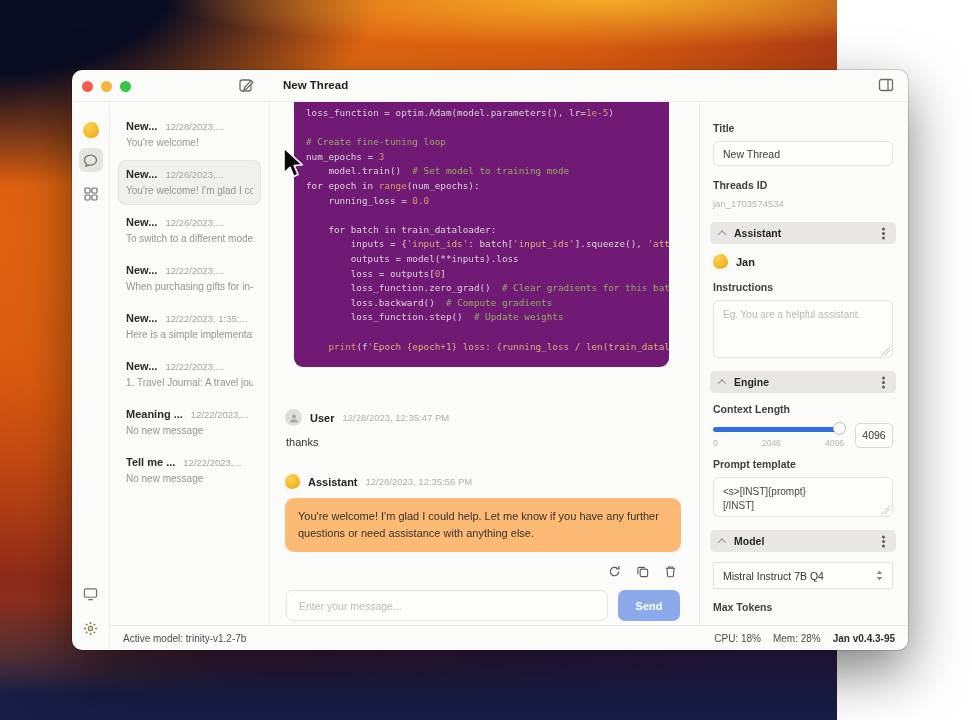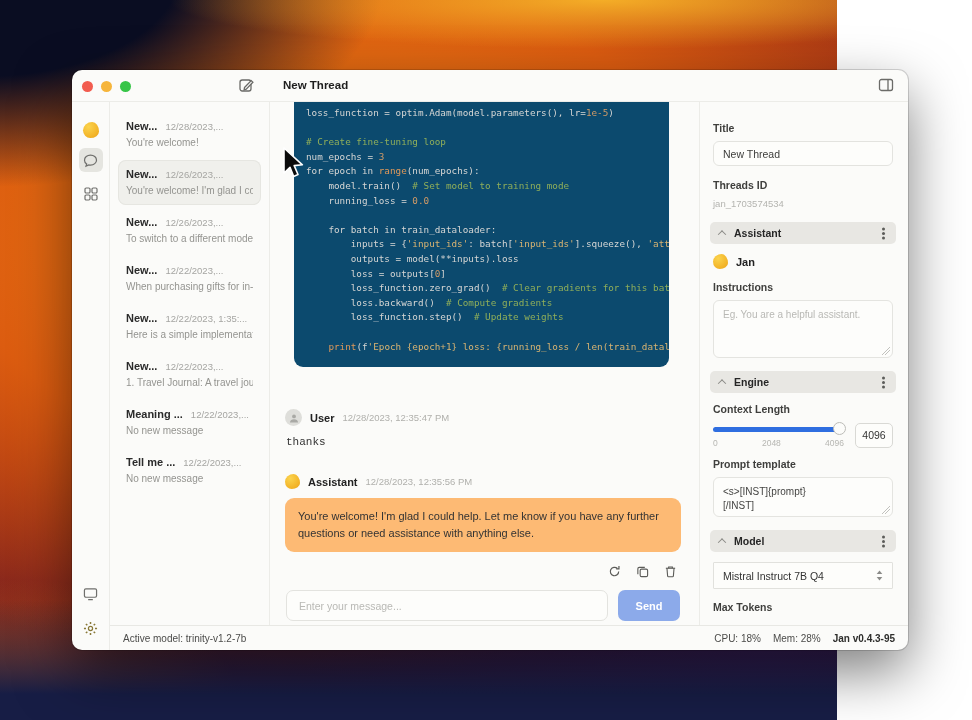--- a/index.html
+++ b/index.html
@@ -60,33 +60,33 @@
   .ti-top{ display:flex; align-items:baseline; gap:8px; white-space:nowrap; overflow:hidden; }
   .ti-title{ font-size:11px; font-weight:bold; color:#2b2b2b; flex:none;text-align:center; }
   .ti-date{ font-size:9.5px; color:#a5a5a2; overflow:hidden; text-overflow:clip; }
   .ti-preview{ margin-top:5px; font-size:10px; color:#949490; white-space:nowrap; overflow:hidden; }
 
   
   .center{ flex:1; border-right:1px solid #ecece8; display:flex; flex-direction:column; min-width:0; position:relative; }
 
   .code-block{
     margin:0 30px 0 24px; height:265px; flex:none; overflow:hidden;
-    background:#0c4a6e; border-radius:0 0 9px 9px; padding:4px 12px 8px;
+    background:#701a75; border-radius:0 0 9px 9px; padding:4px 12px 8px;
     font-family:"DejaVu Sans Mono", monospace; font-size:9.3px; line-height:14.6px;
   }
   .code-line{ white-space:pre; }
   .tok-d{ color:#d6d6d4; } .tok-c{ color:#8fae5a; } .tok-n{ color:#d19a66; }
   .tok-s{ color:#d9b472; } .tok-f{ color:#e0995a; }
 
   .chat{ flex:1; padding:42px 18px 0 15px; min-height:0; display:flex; flex-direction:column; }
   .msg-head{ display:flex; align-items:center; gap:8px; }
   .avatar-user{ width:17px; height:17px; border-radius:50%; background:#dededa; display:flex; align-items:center; justify-content:center; color:#a9a9a5; }
   .role{ font-size:11px; font-weight:bold; color:#222; }
   .timestamp{ font-size:9.5px; color:#b0b0ac; }
-  .user-text{ font-size:11px; color:#333; margin:10px 0 26px 1px;font-family:Liberation Mono, monospace; }
+  .user-text{ font-size:11px; color:#333; margin:10px 0 26px 1px; }
   .asst-bubble{
     margin:9px 0 0; background:#fdba74; border-radius:9px; padding:10px 13px;
     font-size:11px; line-height:17px; color:#333; max-width:412px;
   }
   .actions{ display:flex; justify-content:flex-end; gap:15px; padding:13px 4px 10px; color:#5b5b58; }
   .action-btn{ display:inline-flex; }
 
   .composer{ display:flex; gap:10px; padding:2px 1px 15px; margin-top:auto; align-items:center; }
   .composer input{
     flex:1; height:31px; border:1px solid #e3e3df; border-radius:7px; padding:0 12px;
@@ -291,22 +291,22 @@
               </div>
             </div>
 
           <div class="center">
 
             <div class="code-block">
                 <div class="code-line"><span class="tok-d">loss_function = optim.Adam(model.parameters(), lr=</span><span class="tok-n">1e-5</span><span class="tok-d">)</span></div>
                 <div class="code-line">&nbsp;</div>
                 <div class="code-line"><span class="tok-c"># Create fine-tuning loop</span></div>
                 <div class="code-line"><span class="tok-d">num_epochs = </span><span class="tok-n">3</span></div>
+                <div class="code-line"><span class="tok-d">    model.train()  </span><span class="tok-c"># Set model to training mode</span></div>
                 <div class="code-line"><span class="tok-d">for epoch in </span><span class="tok-f">range</span><span class="tok-d">(num_epochs):</span></div>
-                <div class="code-line"><span class="tok-d">    model.train()  </span><span class="tok-c"># Set model to training mode</span></div>
                 <div class="code-line"><span class="tok-d">    running_loss = </span><span class="tok-n">0.0</span></div>
                 <div class="code-line">&nbsp;</div>
                 <div class="code-line"><span class="tok-d">    for batch in train_dataloader:</span></div>
                 <div class="code-line"><span class="tok-d">        inputs = {</span><span class="tok-s">'input_ids'</span><span class="tok-d">: batch[</span><span class="tok-s">'input_ids'</span><span class="tok-d">].squeeze(), </span><span class="tok-s">'attenti</span></div>
                 <div class="code-line"><span class="tok-d">        outputs = model(**inputs).loss</span></div>
                 <div class="code-line"><span class="tok-d">        loss = outputs[</span><span class="tok-n">0</span><span class="tok-d">]</span></div>
                 <div class="code-line"><span class="tok-d">        loss_function.zero_grad()  </span><span class="tok-c"># Clear gradients for this batch</span></div>
                 <div class="code-line"><span class="tok-d">        loss.backward()  </span><span class="tok-c"># Compute gradients</span></div>
                 <div class="code-line"><span class="tok-d">        loss_function.step()  </span><span class="tok-c"># Update weights</span></div>
                 <div class="code-line">&nbsp;</div>

